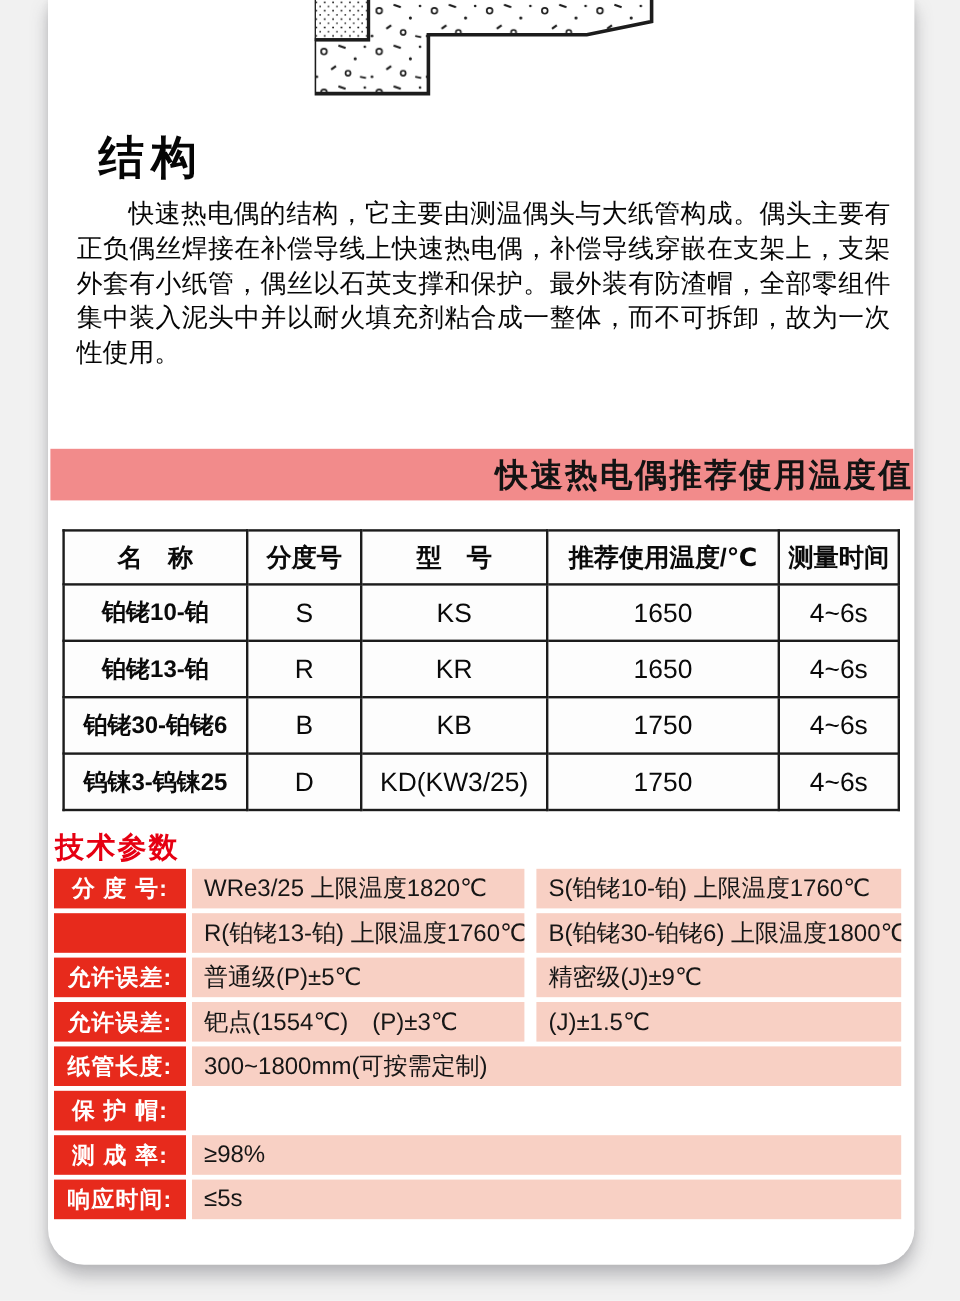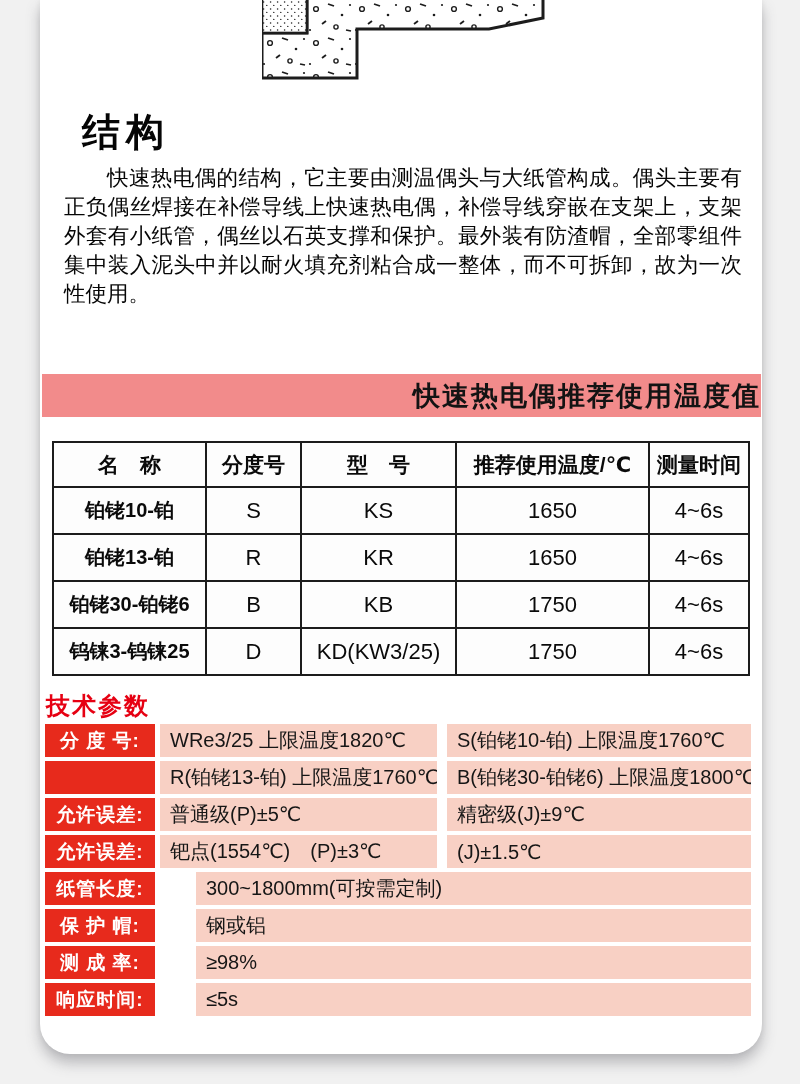--- a/index.html
+++ b/index.html
@@ -58,21 +58,21 @@
     color:#fff;font-weight:bold;font-size:19px;letter-spacing:1px;
     display:flex;align-items:center;justify-content:center;
   }
   .tp-cell{
     background:var(--cell-pink,#f8d0c4);
     display:flex;align-items:center;
     padding-left:10px;font-size:20px;color:#161616;white-space:nowrap;overflow:hidden;
   }
   .tp-cell.c1{width:267px;margin-right:10px;}
   .tp-cell.c2{flex:1;}
-  .tp-cell.full{flex:1;margin-left:36px;}
+  .tp-cell.full{flex:1;}
 </style>
 </head>
 <body>
 
 <div class="card">
 
   <div class="drawing">
     <svg width="290" height="82" viewBox="0 0 290 82" xmlns="http://www.w3.org/2000/svg">
       <defs>
         <pattern id="fineDots" width="7" height="7" patternUnits="userSpaceOnUse">
@@ -181,21 +181,20 @@
       <div class="tp-cell c2">(J)±1.5℃</div>
     </div>
 
     <div class="tp-row">
       <div class="tp-label">纸管长度:</div>
       <div class="tp-cell full">300~1800mm(可按需定制)</div>
     </div>
 
     <div class="tp-row">
       <div class="tp-label">保 护 帽:</div>
-      <div class="tp-cell full">钢或铝</div>
     </div>
 
     <div class="tp-row">
       <div class="tp-label">测 成 率:</div>
       <div class="tp-cell full">≥98%</div>
     </div>
 
     <div class="tp-row">
       <div class="tp-label">响应时间:</div>
       <div class="tp-cell full">≤5s</div>

